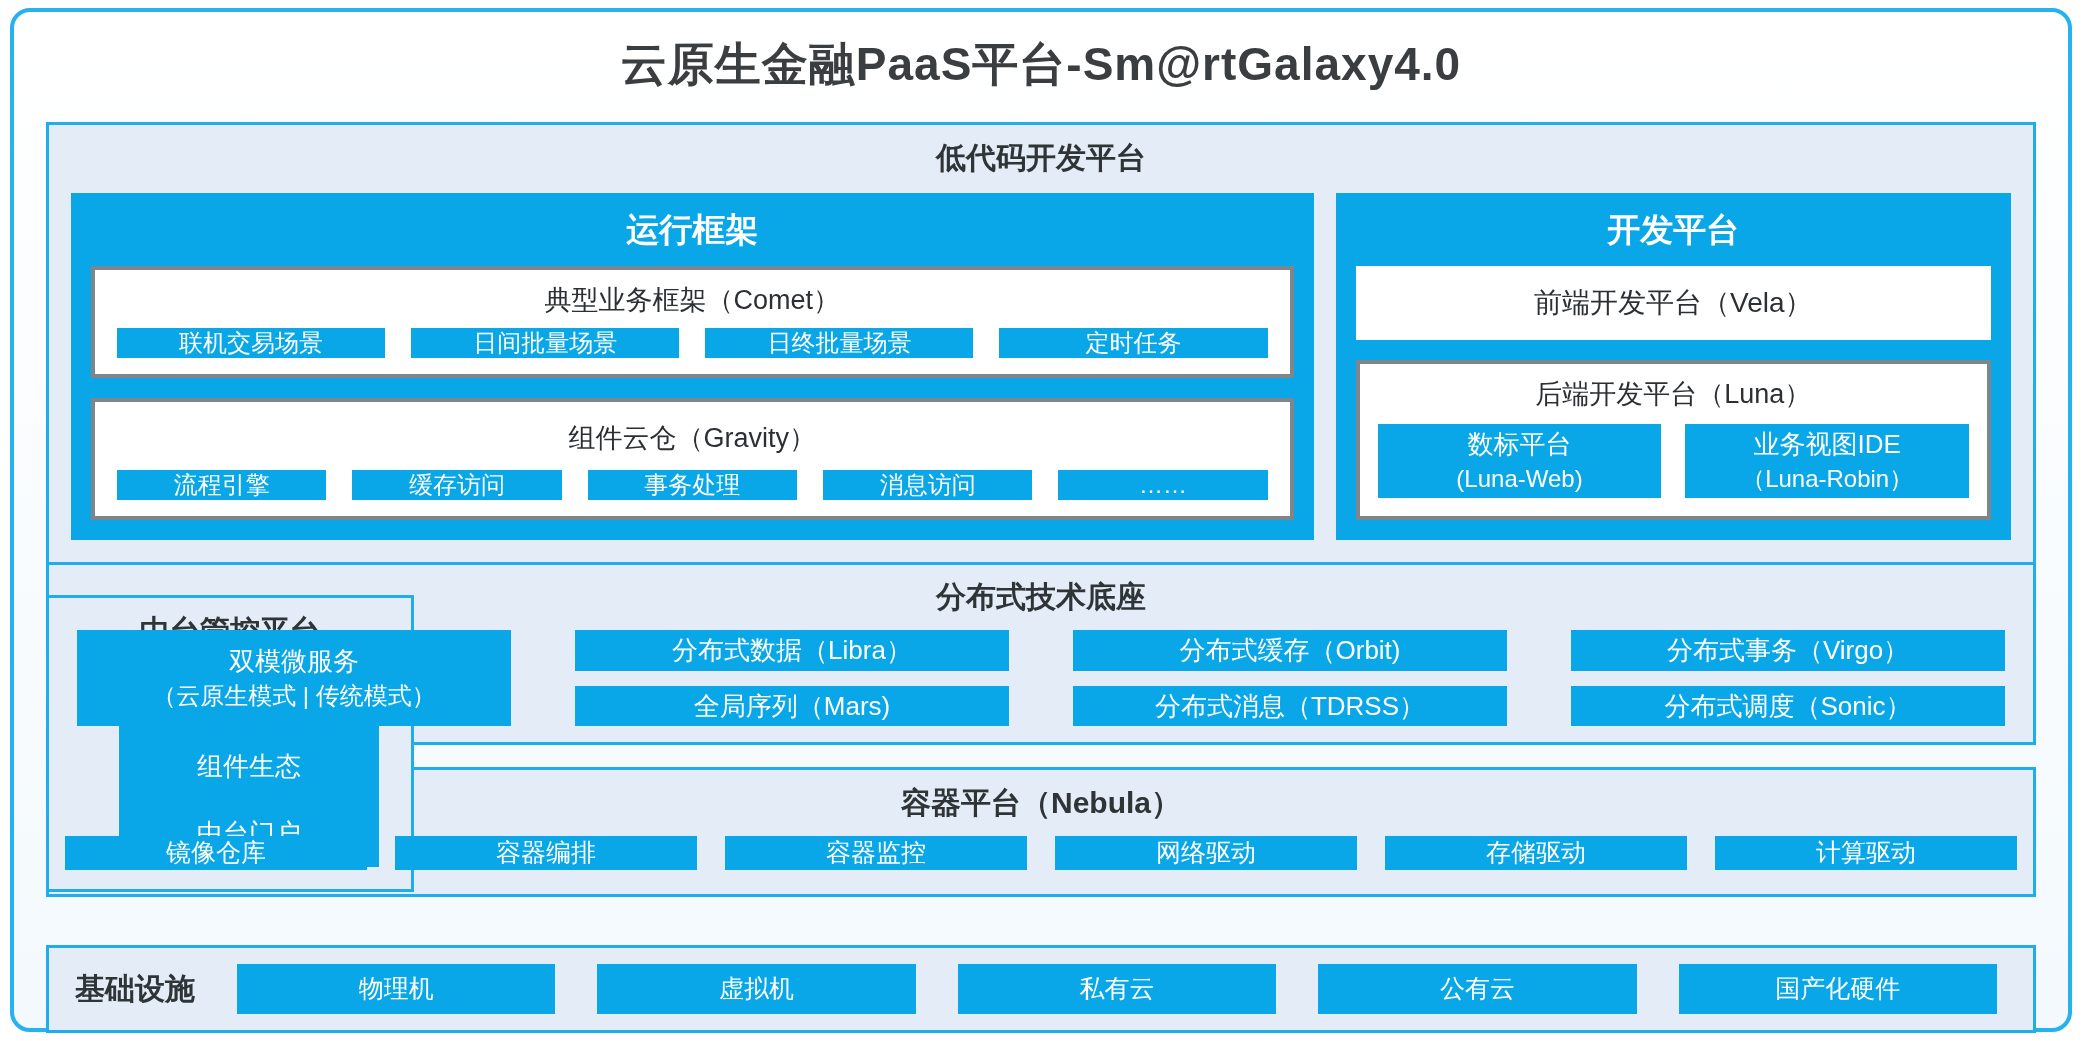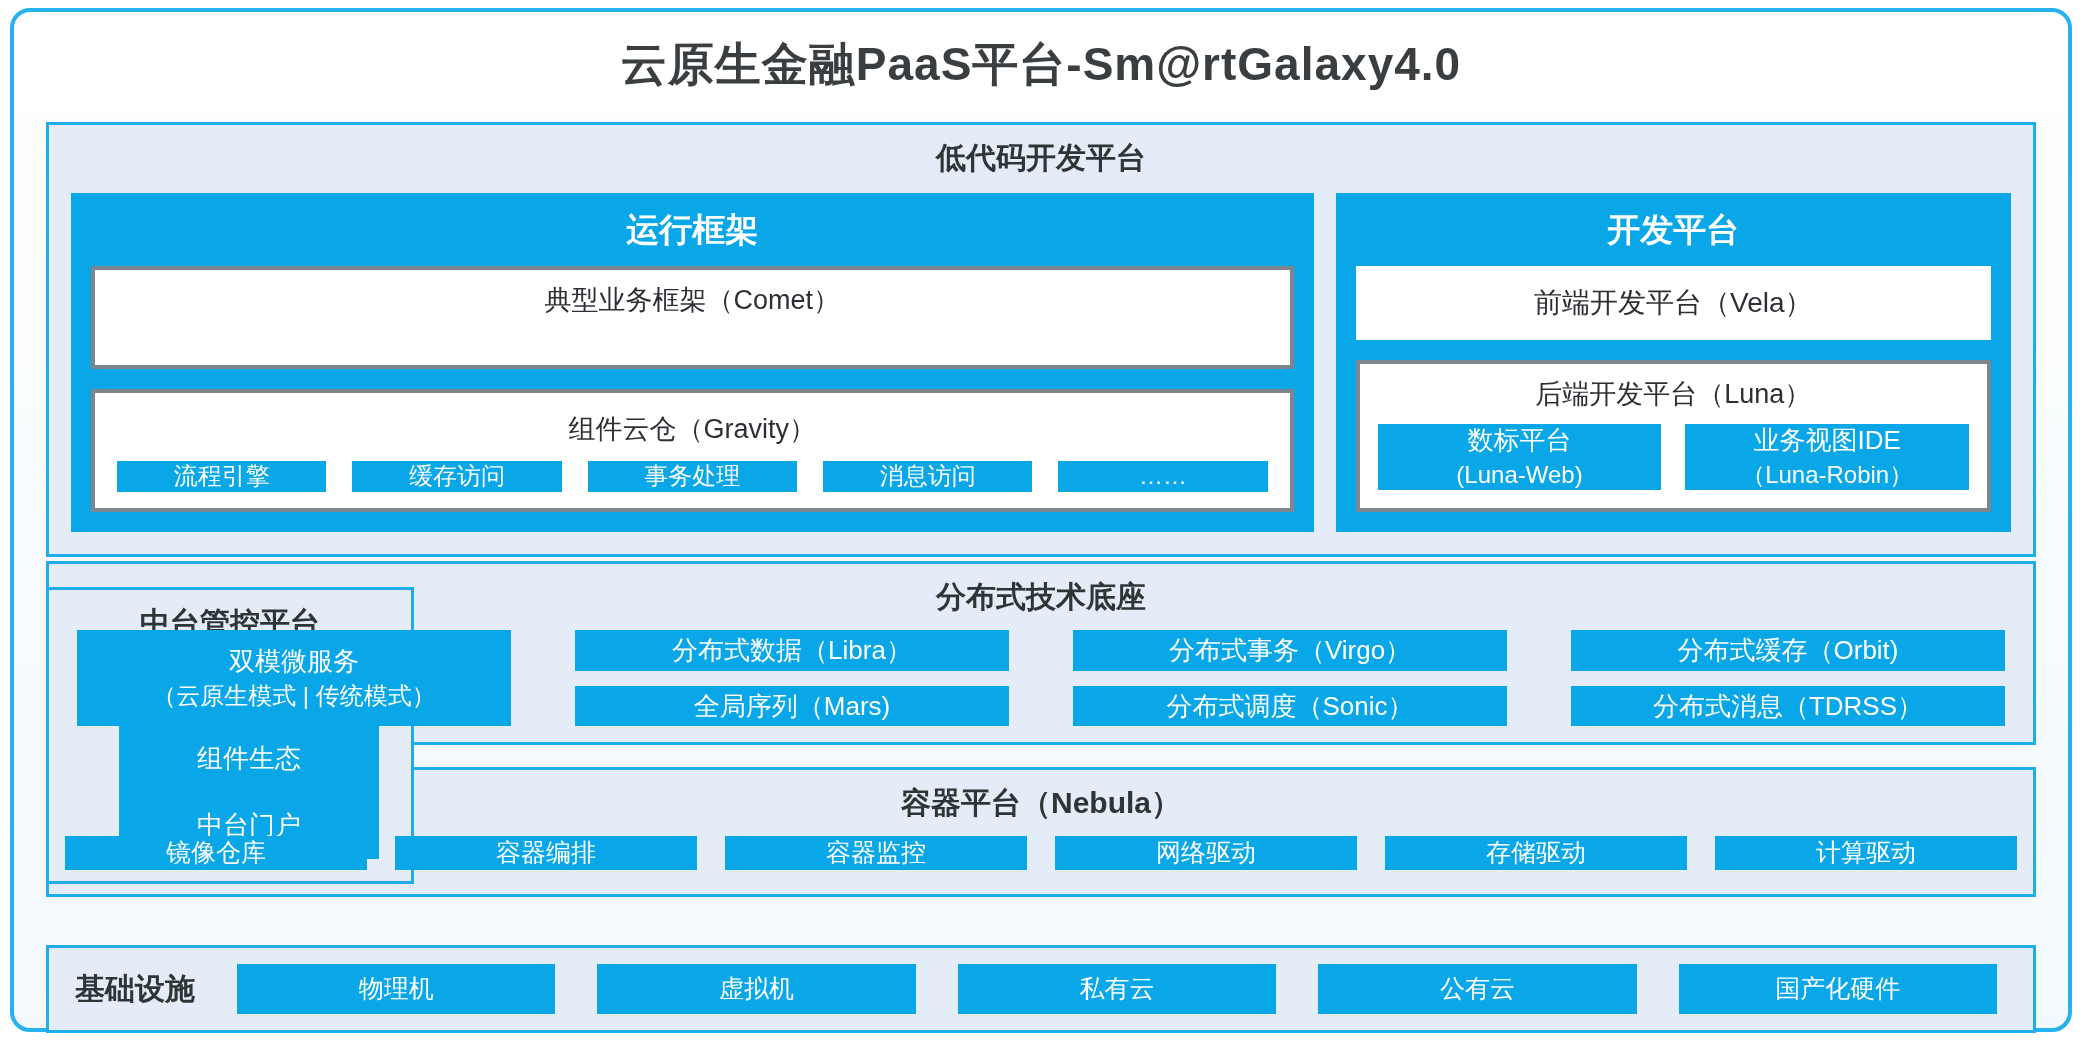--- a/index.html
+++ b/index.html
@@ -114,20 +114,26 @@
     <div class="panel panel-lowcode">
       <div class="panel-header">低代码开发平台</div>
       <div class="lowcode-body">
 
         <div class="bluepanel bp-runtime">
           <div class="bluepanel-title">运行框架</div>
           <div class="runtime-body">
 
             <div class="graybox gb-comet">
               <div class="graybox-title">典型业务框架（Comet）</div>
+              <div class="btn-row">
+                <div class="btn">联机交易场景</div>
+                <div class="btn">日间批量场景</div>
+                <div class="btn">日终批量场景</div>
+                <div class="btn">定时任务</div>
+              </div>
             </div>
 
             <div class="graybox gb-gravity">
               <div class="graybox-title">组件云仓（Gravity）</div>
               <div class="btn-row">
                 <div class="btn">流程引擎</div>
                 <div class="btn">缓存访问</div>
                 <div class="btn">事务处理</div>
                 <div class="btn">消息访问</div>
                 <div class="btn">……</div>
@@ -176,26 +182,26 @@
     <div class="dist-body">
       <div class="btn dual-btn">
         <span class="l1">双模微服务</span>
         <span class="l2">（云原生模式 | 传统模式）</span>
       </div>
       <div class="dist-col">
         <div class="btn dist-btn">分布式数据（Libra）</div>
         <div class="btn dist-btn">全局序列（Mars)</div>
       </div>
       <div class="dist-col">
+        <div class="btn dist-btn">分布式缓存（Orbit)</div>
+        <div class="btn dist-btn">分布式消息（TDRSS）</div>
+      </div>
+      <div class="dist-col">
         <div class="btn dist-btn">分布式事务（Virgo）</div>
         <div class="btn dist-btn">分布式调度（Sonic）</div>
-      </div>
-      <div class="dist-col">
-        <div class="btn dist-btn">分布式缓存（Orbit)</div>
-        <div class="btn dist-btn">分布式消息（TDRSS）</div>
       </div>
     </div>
   </div>
 
   <div class="panel panel-container">
     <div class="panel-header">容器平台（Nebula）</div>
     <div class="container-row">
       <div class="btn container-btn">镜像仓库</div>
       <div class="btn container-btn">容器编排</div>
       <div class="btn container-btn">容器监控</div>

